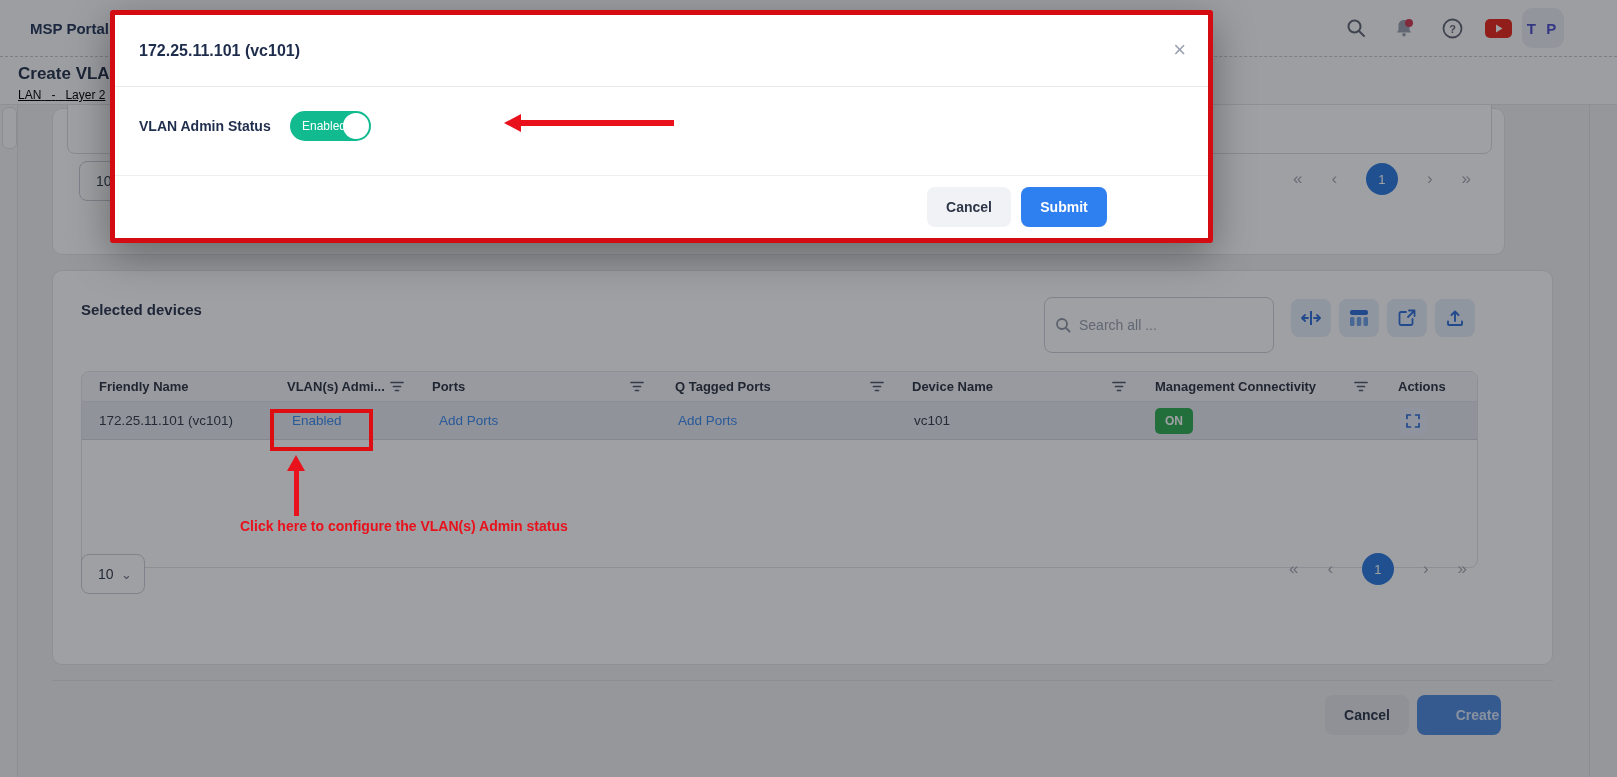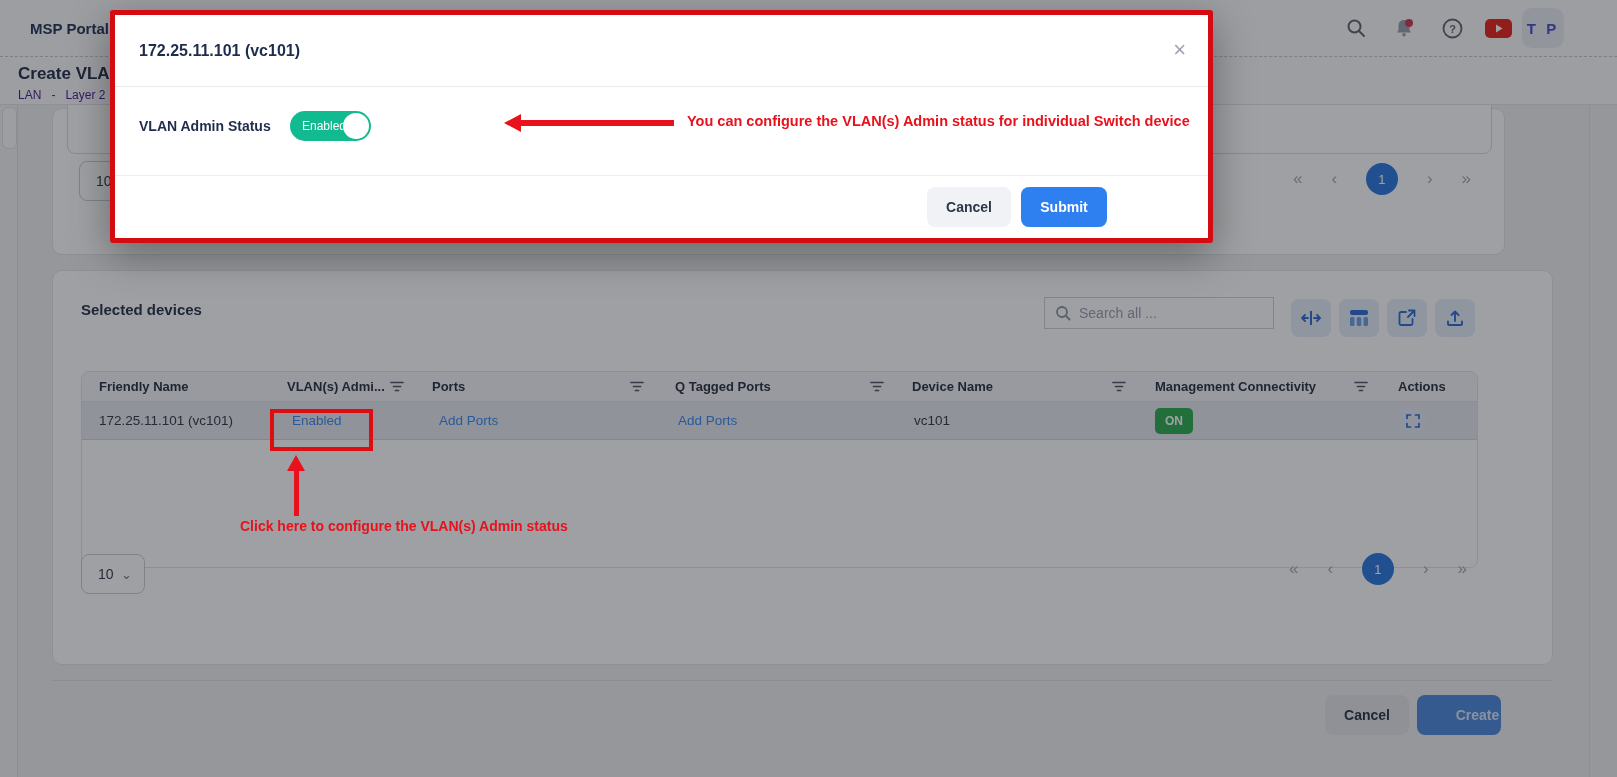--- a/index.html
+++ b/index.html
@@ -8,42 +8,42 @@
   .canvas { position:relative; width:1617px; height:777px; background:#eef0f2; overflow:hidden; }
   .abs { position:absolute; }
 
   
   .topbar { left:0; top:0; width:1617px; height:57px; background:#fbfcfd; border-bottom:1px dashed #c6c9ce; z-index:1; }
   .brand { left:30px; top:0; height:57px; line-height:57px; font-size:15px; font-weight:700; color:#27395c; }
   .tb-icon { top:12px; width:32px; height:32px; display:flex; align-items:center; justify-content:center; cursor:pointer; }
   .avatar { left:1522px; top:8px; width:42px; height:40px; border-radius:10px; background:#ecedf3; display:flex; align-items:center; justify-content:center; font-size:15px; font-weight:700; color:#4c50cc; letter-spacing:3px; }
   .pagehead { left:0; top:57px; width:1617px; height:48px; background:#fbfcfd; border-bottom:1px solid #e3e5e9; z-index:1; }
   .pg-title { left:18px; top:7px; font-size:17px; font-weight:700; color:#26324b; white-space:nowrap; }
-  .crumb { left:18px; top:31px; font-size:12px; color:#4c1d95; }
+  .crumb { left:18px; top:31px; font-size:12px; color:#000000;text-decoration:underline; }
   .rail { left:0; top:105px; width:18px; height:672px; background:#f3f4f6; border-right:1px solid #dfe1e5; }
   .rail-tab { left:2px; top:2px; width:15px; height:42px; background:#fbfcfd; border:1px solid #dfe1e5; border-radius:6px; }
   .gutter-line { left:1589px; top:105px; width:1px; height:672px; background:#e0e2e6; }
 
   
   .card { background:#ffffff; border:1px solid #e2e4e8; border-radius:10px; }
   .card1 { left:52px; top:108px; width:1453px; height:147px; }
   .card1-table { left:14px; top:-12px; width:1425px; height:57px; background:#fff; border:1px solid #d9dce1; border-radius:8px; }
   .card2 { left:52px; top:270px; width:1501px; height:395px; }
   .card2-title { left:28px; top:30px; font-size:15px; font-weight:700; color:#28344d; }
 
   
   .selectbox { width:64px; height:40px; background:#fff; border:1px solid #c9ced6; border-radius:8px; display:flex; align-items:center; justify-content:space-between; padding:0 12px 0 16px; font-size:14px; color:#333d4d; cursor:pointer; }
   .selectbox .chev { color:#6b7484; font-size:13px; }
   .pager { width:178px; height:32px; display:flex; align-items:center; justify-content:space-between; }
   .pchev { font-size:17px; color:#a2a9b4; cursor:pointer; line-height:32px; }
   .pcircle { width:32px; height:32px; border-radius:50%; background:#2c7be0; color:#fff; font-size:13px; display:flex; align-items:center; justify-content:center; cursor:pointer; }
   .showing { font-size:13px; color:#3f4752; }
 
   
-  .search { left:991px; top:26px; width:230px; height:32px; border:1px solid #ccd1d9; border-radius:0; background:#fff; display:flex; align-items:center; padding:0 10px; }
+  .search { left:991px; top:26px; width:230px; height:56px; border:1px solid #ccd1d9; border-radius:8px; background:#fff; display:flex; align-items:center; padding:0 10px; }
   .search input { border:none; outline:none; flex:1; font-size:14px; color:#3a4454; margin-left:8px; font-family:"Liberation Sans",sans-serif; background:transparent; }
   .search input::placeholder { color:#98a1b0; }
   .toolbtn { top:28px; width:40px; height:38px; border-radius:8px; background:#e7eef9; display:flex; align-items:center; justify-content:center; cursor:pointer; }
 
   
   .tbl { left:28px; top:100px; width:1397px; height:197px; border:1px solid #e0e3e8; border-radius:8px; background:#fff; overflow:hidden; }
   .thead { position:absolute; left:0; top:0; width:100%; height:30px; background:#f5f6f8; border-bottom:1px solid #e0e3e8;text-align:center; }
   .th { position:absolute; top:0; height:30px; line-height:30px; font-size:13px; font-weight:700; color:#2b3443; white-space:nowrap; }
   .filter-ic { position:absolute; top:9px; cursor:pointer; }
   .trow { position:absolute; left:0; top:30px; width:100%; height:38px; background:#e7eaee; border-bottom:1px solid #d2d6dc; }
@@ -271,21 +271,20 @@
     </div>
 
     <div class="modal-label">VLAN Admin Status</div>
     <div class="toggle">
       <span class="toggle-text">Enabled</span>
       <span class="toggle-knob"></span>
     </div>
 
     <div class="m-arrow-shaft"></div>
     <div class="m-arrow-head"></div>
-    <div class="m-ann ann-text">You can configure the VLAN(s) Admin status for individual Switch device</div>
 
     <div class="modal-foot">
       <button class="btn btn-cancel-modal">Cancel</button>
       <button class="btn btn-submit">Submit</button>
     </div>
   </div>
 
 </div>
 
 </body></html>

